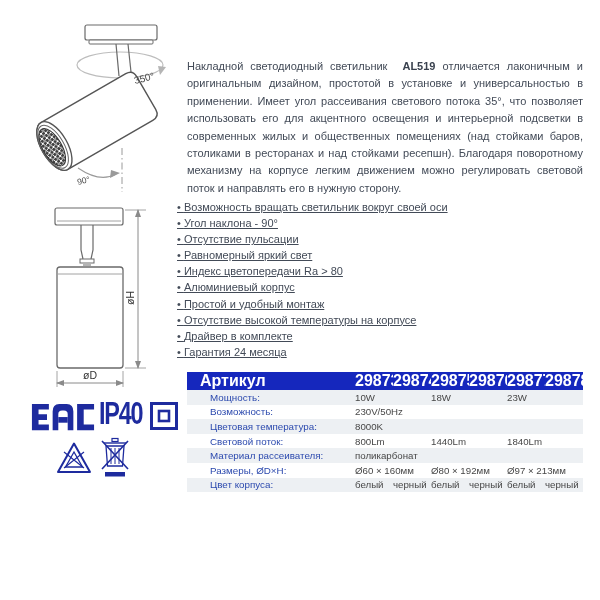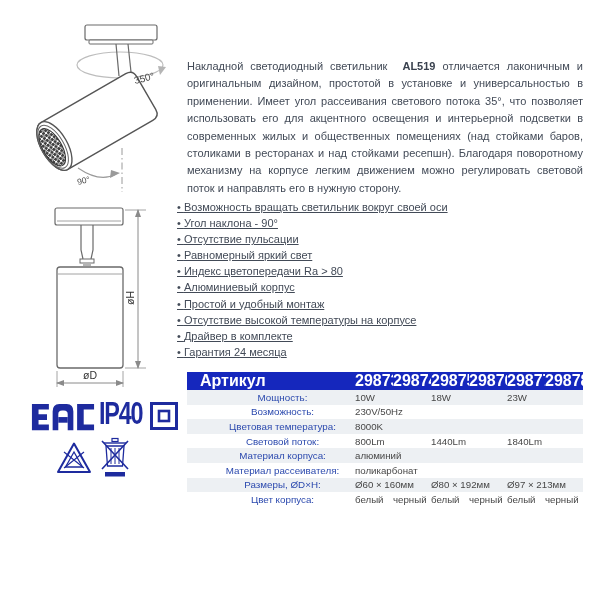--- a/index.html
+++ b/index.html
@@ -19,21 +19,21 @@
   .adv-list li::before{content:"\2022\00a0";color:#424a57;}
 
   
   .spec{position:absolute;left:187px;top:372px;width:396px;border-collapse:collapse;
         table-layout:fixed;}
   .spec th,.spec td{padding:0;font-weight:normal;overflow:hidden;white-space:nowrap;}
   .spec thead th{background:#1527bd;color:#fff;height:15px;font-size:16px;font-weight:bold;}
   .spec thead th.lbl{text-align:left;padding-left:13px;}
   .spec thead th.num{text-align:left;}
   .spec tbody td{height:14.6px;font-size:9.7px;color:#474747;}
-  .spec tbody td.lbl{text-align:center;padding-left:23px;color:#2b49ae;font-size:9.8px;}
+  .spec tbody td.lbl{text-align:left;padding-left:23px;color:#2b49ae;font-size:9.8px;}
   .spec tbody tr:nth-child(odd){background:#edf0f3;}
 
   
   .abs{position:absolute;}
   .ip40{position:absolute;left:99px;top:397px;font-size:30px;font-weight:bold;
         color:#1e2b9e;letter-spacing:-1.5px;transform:scale(0.78,1.02);
         transform-origin:left top;line-height:32px;}
 </style>
 </head>
 <body>
@@ -178,24 +178,20 @@
         <td class="lbl">Цветовая температура:</td>
         <td colspan="6">8000K</td>
       </tr>
       <tr>
         <td class="lbl">Световой поток:</td>
         <td colspan="2">800Lm</td>
         <td colspan="2">1440Lm</td>
         <td colspan="2">1840Lm</td>
       </tr>
       <tr>
-        <td class="lbl">Материал корпуса:</td>
-        <td colspan="6">алюминий</td>
-      </tr>
-      <tr>
         <td class="lbl">Материал рассеивателя:</td>
         <td colspan="6">поликарбонат</td>
       </tr>
       <tr>
         <td class="lbl">Размеры, ØD×H:</td>
         <td colspan="2">Ø60 × 160мм</td>
         <td colspan="2">Ø80 × 192мм</td>
         <td colspan="2">Ø97 × 213мм</td>
       </tr>
       <tr>

